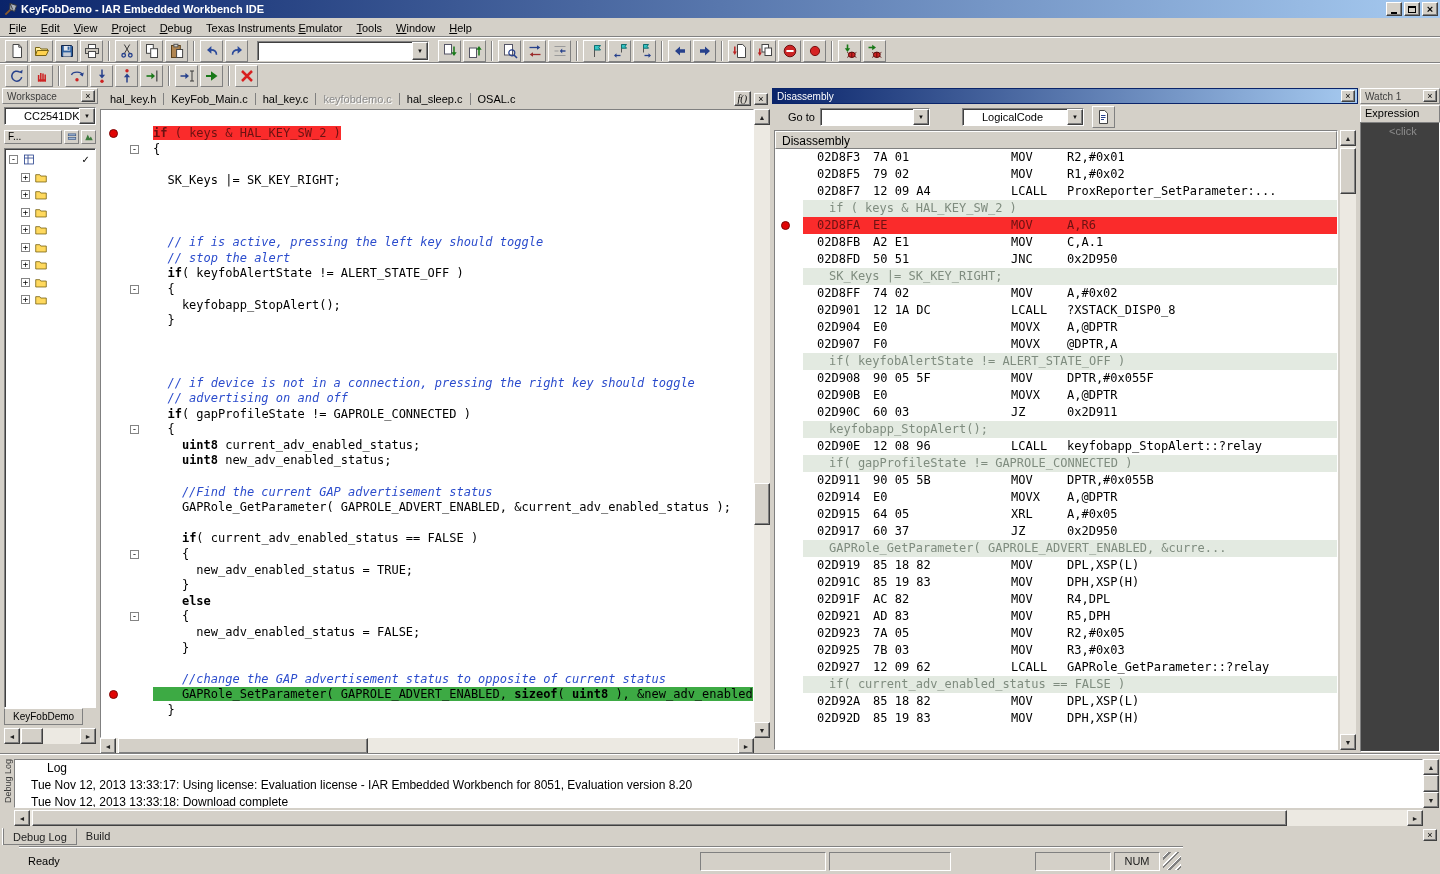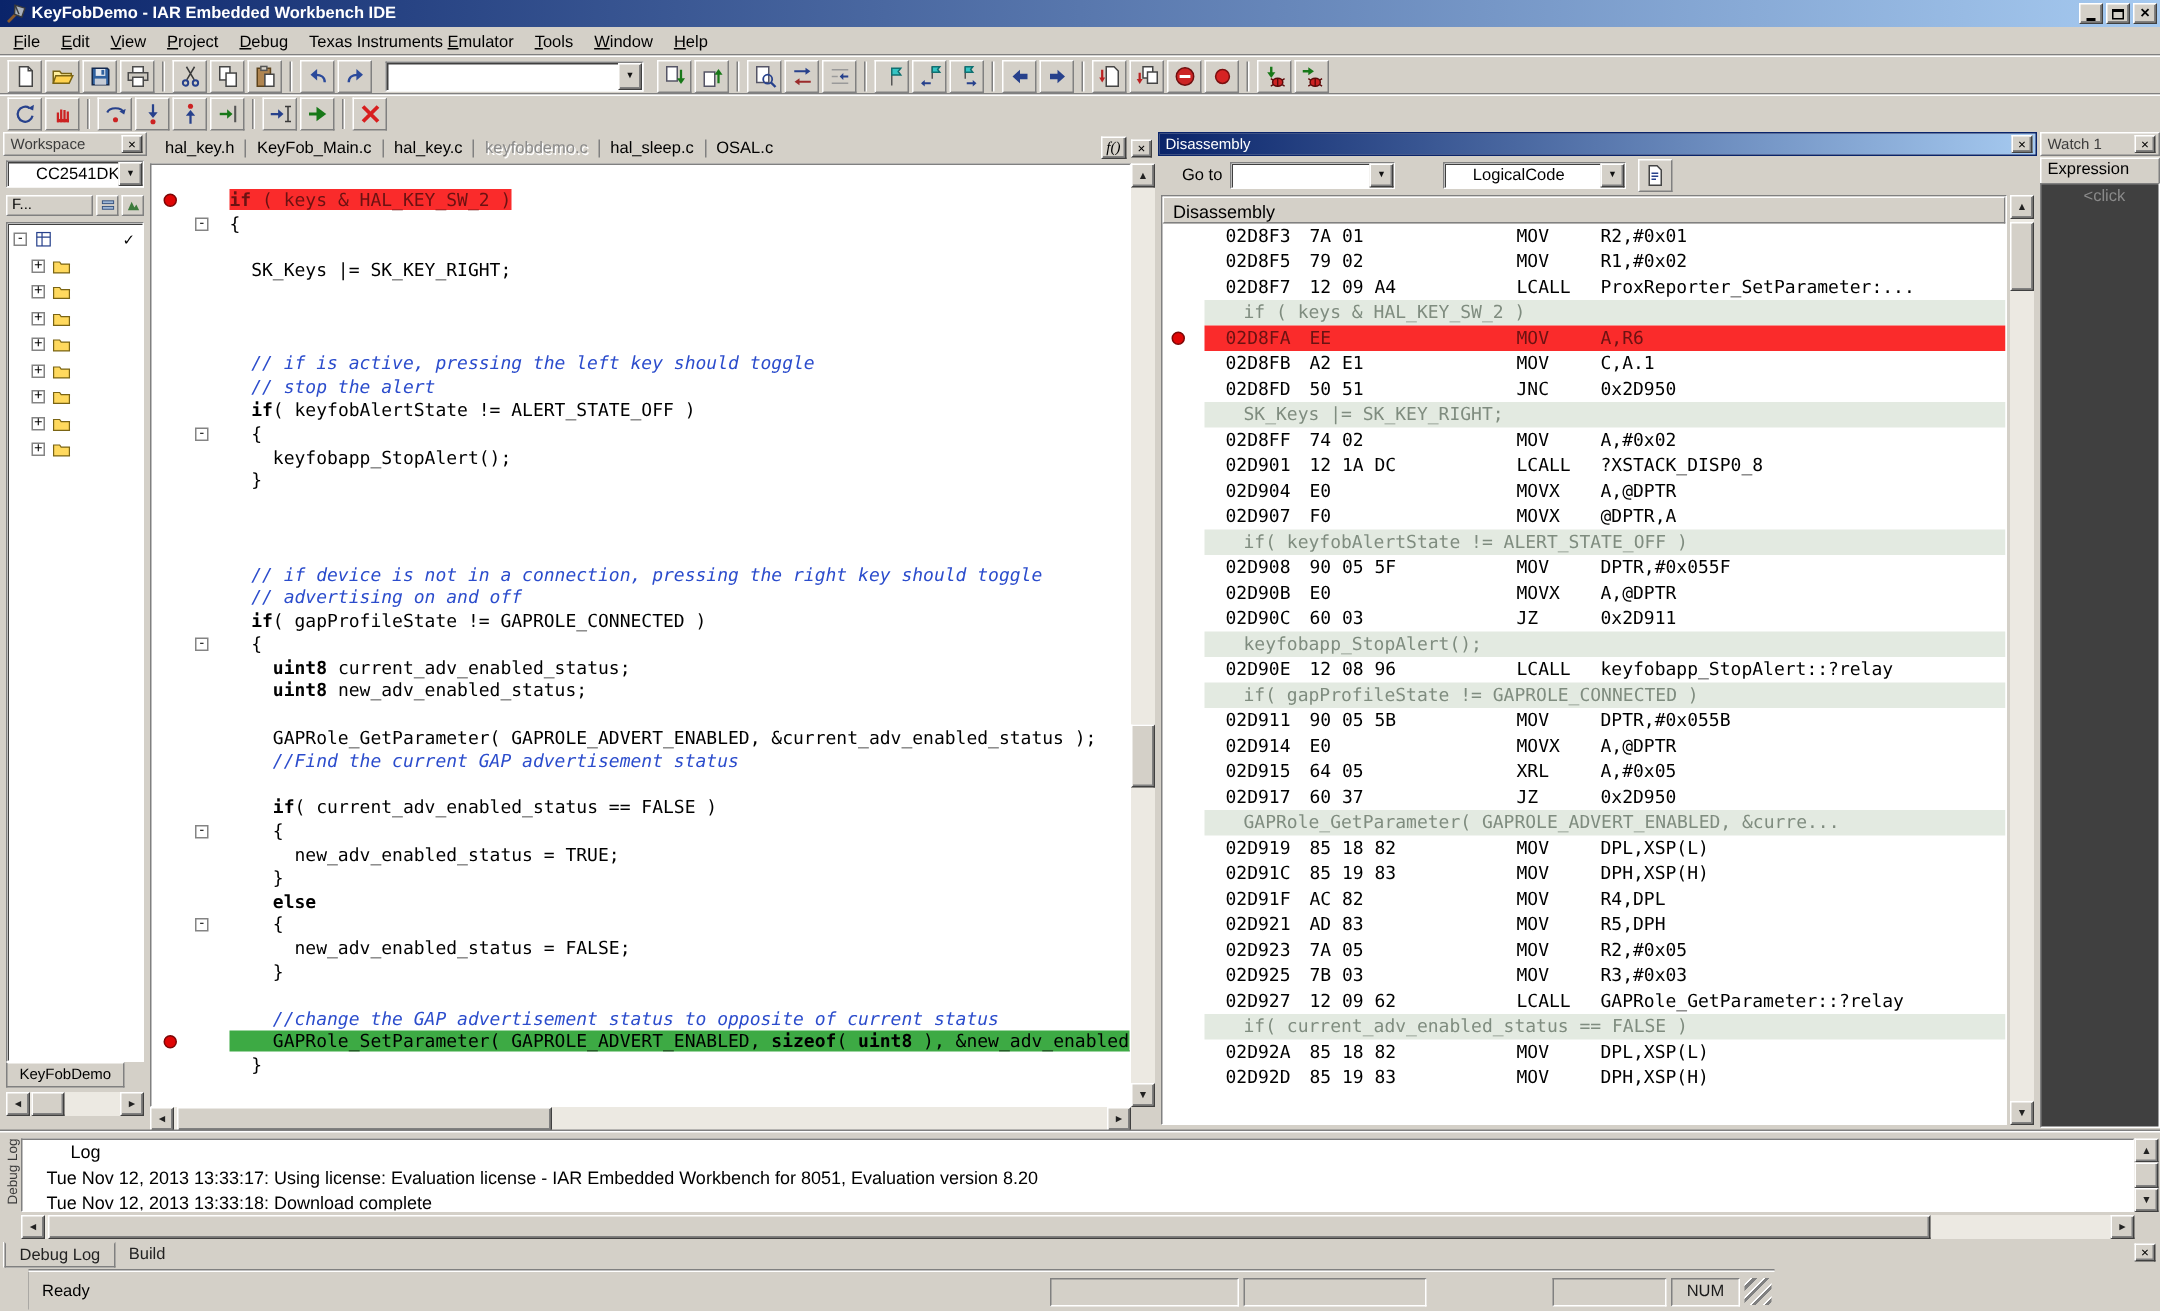--- a/index.html
+++ b/index.html
@@ -650,22 +650,22 @@
           <div class="cline"><span class="c-bp"></span><span class="c-fold"></span><span class="c-text"></span></div>
           <div class="cline"><span class="c-bp"></span><span class="c-fold"></span><span class="c-text"></span></div>
           <div class="cline"><span class="c-bp"></span><span class="c-fold"></span><span class="c-text"></span></div>
           <div class="cline"><span class="c-bp"></span><span class="c-fold"></span><span class="c-text"><span class="cm">  // if device is not in a connection, pressing the right key should toggle</span></span></div>
           <div class="cline"><span class="c-bp"></span><span class="c-fold"></span><span class="c-text"><span class="cm">  // advertising on and off</span></span></div>
           <div class="cline"><span class="c-bp"></span><span class="c-fold"></span><span class="c-text"><span>  </span><span class="kw">if</span><span>( gapProfileState != GAPROLE_CONNECTED )</span></span></div>
           <div class="cline"><span class="c-bp"></span><span class="c-fold"><span class="fold-box">-</span></span><span class="c-text"><span>  {</span></span></div>
           <div class="cline"><span class="c-bp"></span><span class="c-fold"></span><span class="c-text"><span>    </span><span class="kw">uint8</span><span> current_adv_enabled_status;</span></span></div>
           <div class="cline"><span class="c-bp"></span><span class="c-fold"></span><span class="c-text"><span>    </span><span class="kw">uint8</span><span> new_adv_enabled_status;</span></span></div>
           <div class="cline"><span class="c-bp"></span><span class="c-fold"></span><span class="c-text"></span></div>
+          <div class="cline"><span class="c-bp"></span><span class="c-fold"></span><span class="c-text"><span class="cm">    //Find the current GAP advertisement status</span></span></div>
           <div class="cline"><span class="c-bp"></span><span class="c-fold"></span><span class="c-text"><span>    GAPRole_GetParameter( GAPROLE_ADVERT_ENABLED, &amp;current_adv_enabled_status );</span></span></div>
-          <div class="cline"><span class="c-bp"></span><span class="c-fold"></span><span class="c-text"><span class="cm">    //Find the current GAP advertisement status</span></span></div>
           <div class="cline"><span class="c-bp"></span><span class="c-fold"></span><span class="c-text"></span></div>
           <div class="cline"><span class="c-bp"></span><span class="c-fold"></span><span class="c-text"><span>    </span><span class="kw">if</span><span>( current_adv_enabled_status == FALSE )</span></span></div>
           <div class="cline"><span class="c-bp"></span><span class="c-fold"><span class="fold-box">-</span></span><span class="c-text"><span>    {</span></span></div>
           <div class="cline"><span class="c-bp"></span><span class="c-fold"></span><span class="c-text"><span>      new_adv_enabled_status = TRUE;</span></span></div>
           <div class="cline"><span class="c-bp"></span><span class="c-fold"></span><span class="c-text"><span>    }</span></span></div>
           <div class="cline"><span class="c-bp"></span><span class="c-fold"></span><span class="c-text"><span>    </span><span class="kw">else</span></span></div>
           <div class="cline"><span class="c-bp"></span><span class="c-fold"><span class="fold-box">-</span></span><span class="c-text"><span>    {</span></span></div>
           <div class="cline"><span class="c-bp"></span><span class="c-fold"></span><span class="c-text"><span>      new_adv_enabled_status = FALSE;</span></span></div>
           <div class="cline"><span class="c-bp"></span><span class="c-fold"></span><span class="c-text"><span>    }</span></span></div>
           <div class="cline"><span class="c-bp"></span><span class="c-fold"></span><span class="c-text"></span></div>

